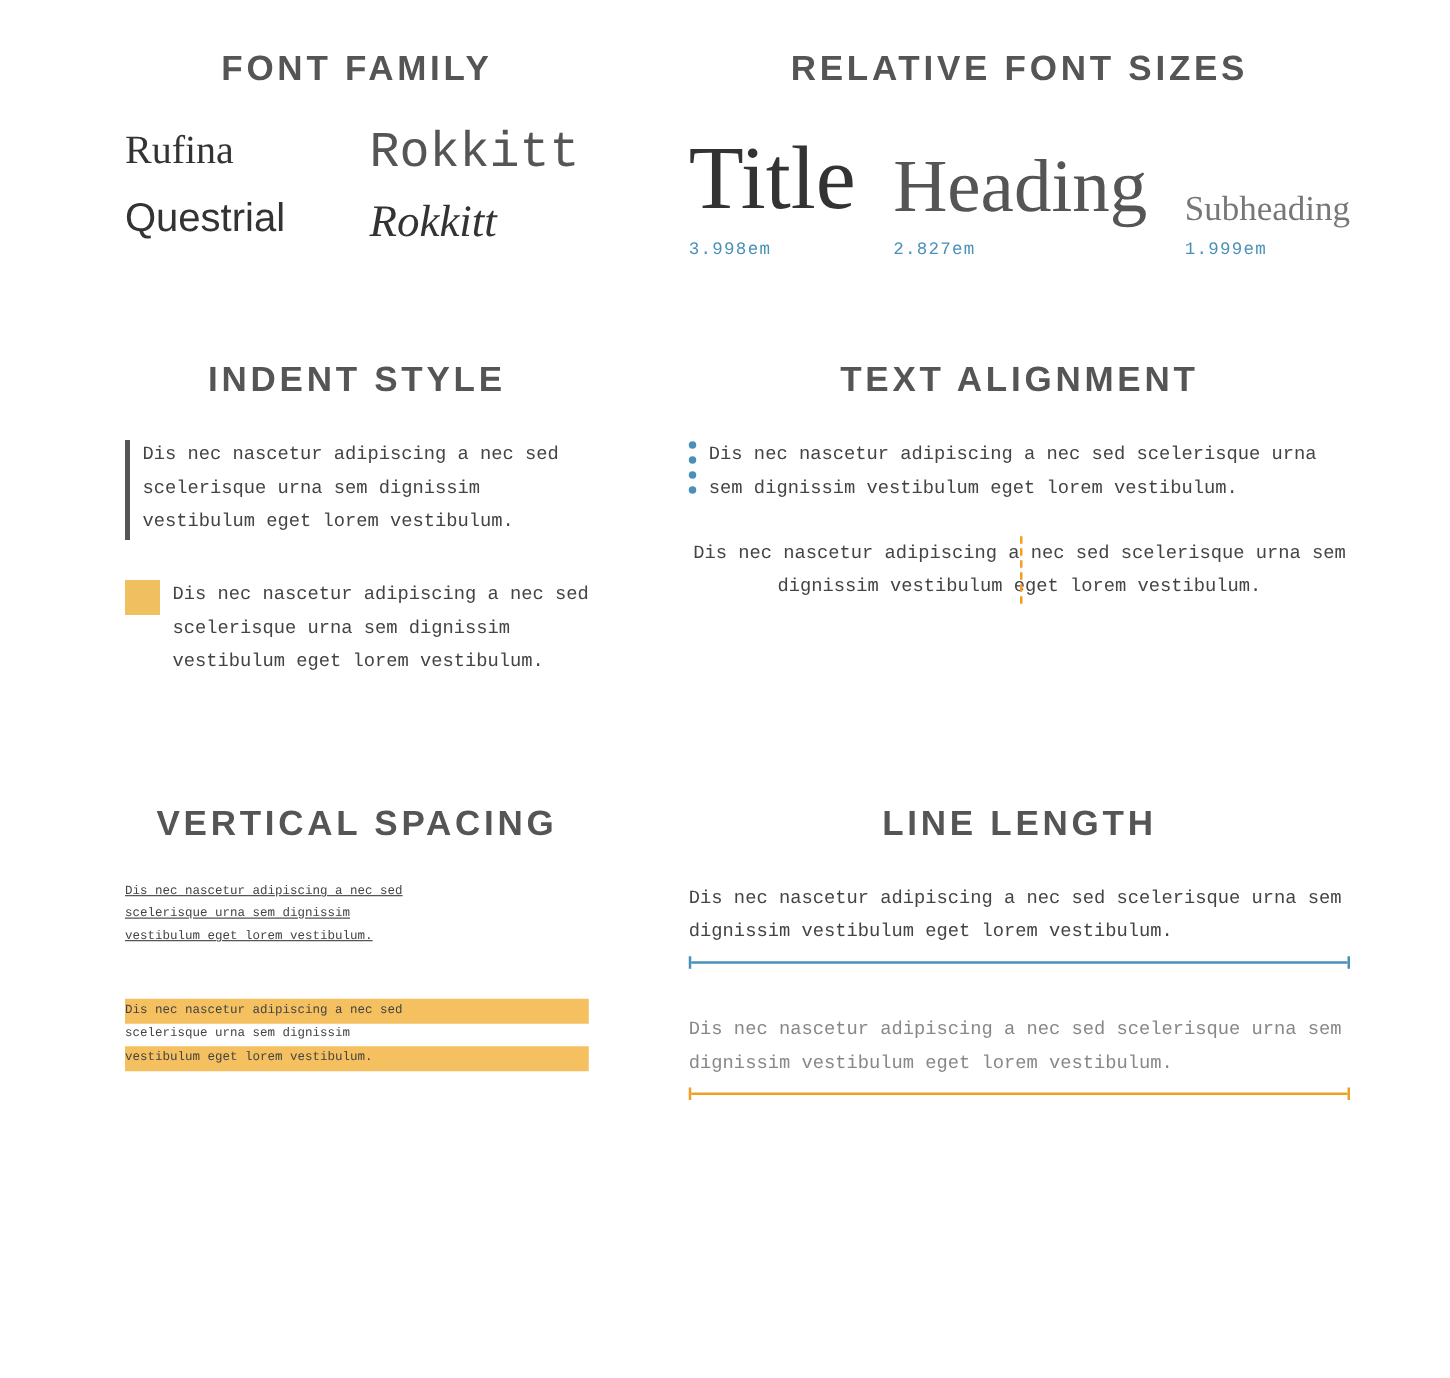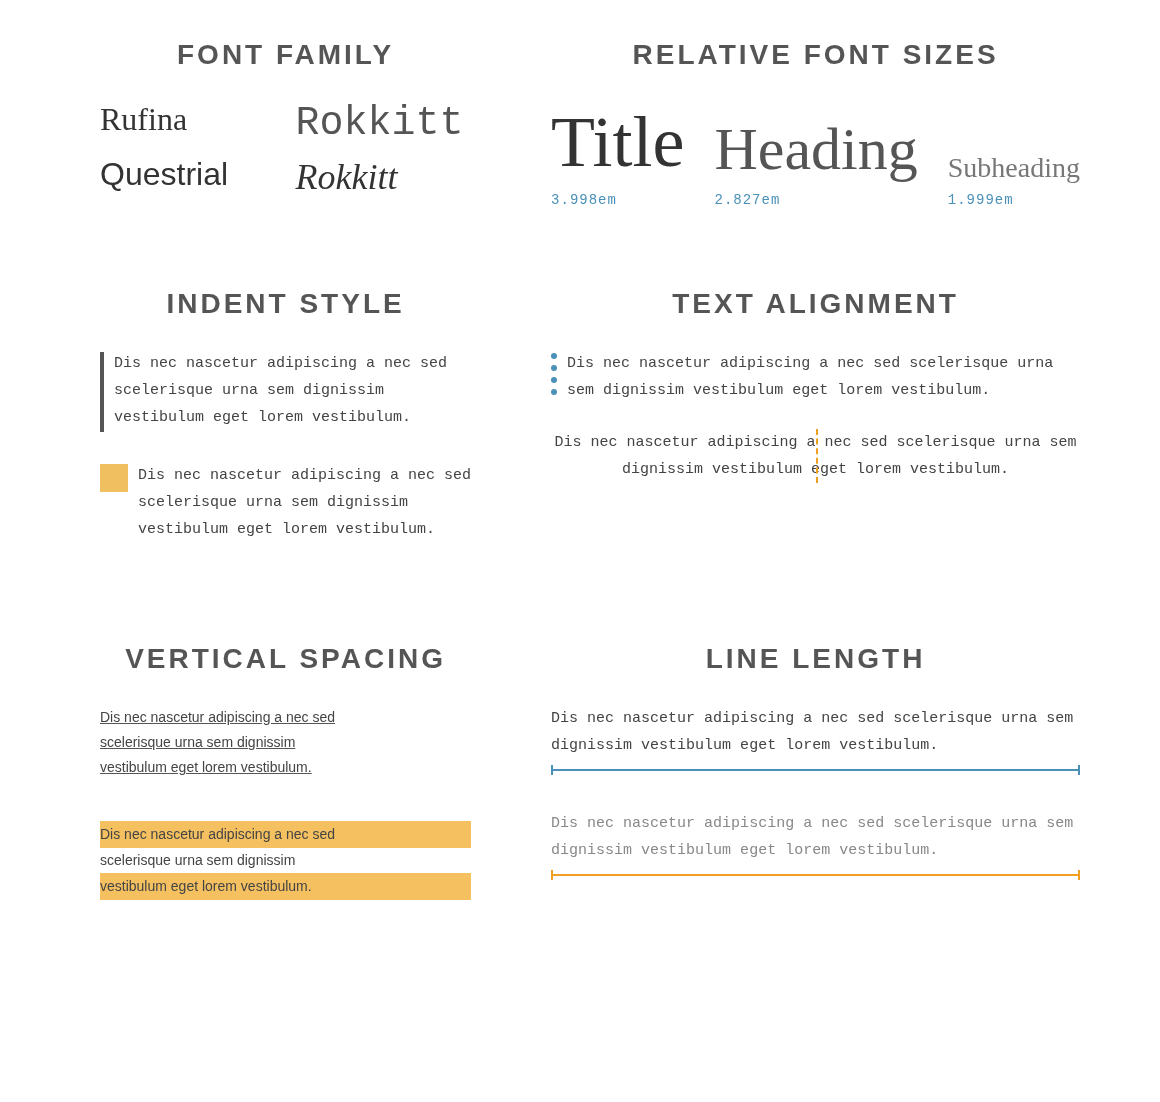--- a/index.html
+++ b/index.html
@@ -168,22 +168,22 @@
     
     .section-vertical-spacing {
       padding: 30px 40px 40px 60px;
     }
 
     .vs-block {
       margin-bottom: 20px;
     }
 
     .vs-text {
-      font-family: Liberation Sans, sans-serif;
-      font-size: 14px;
+      font-family: Liberation Mono, monospace;
+      font-size: 10px;
       color: #444;
       line-height: 1.8;
     }
 
     .underline-text .vs-line {
       text-decoration: underline;
       text-decoration-color: #555;
     }
 
     .highlight-line {

